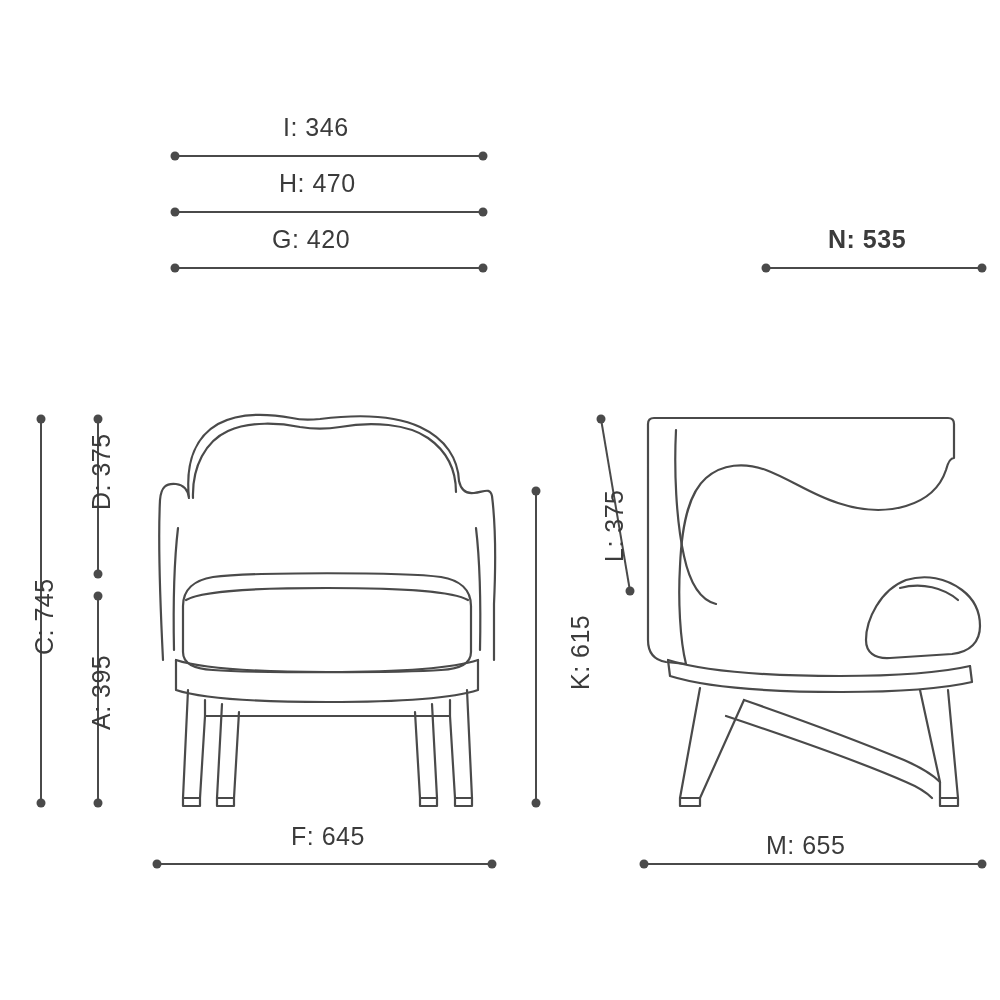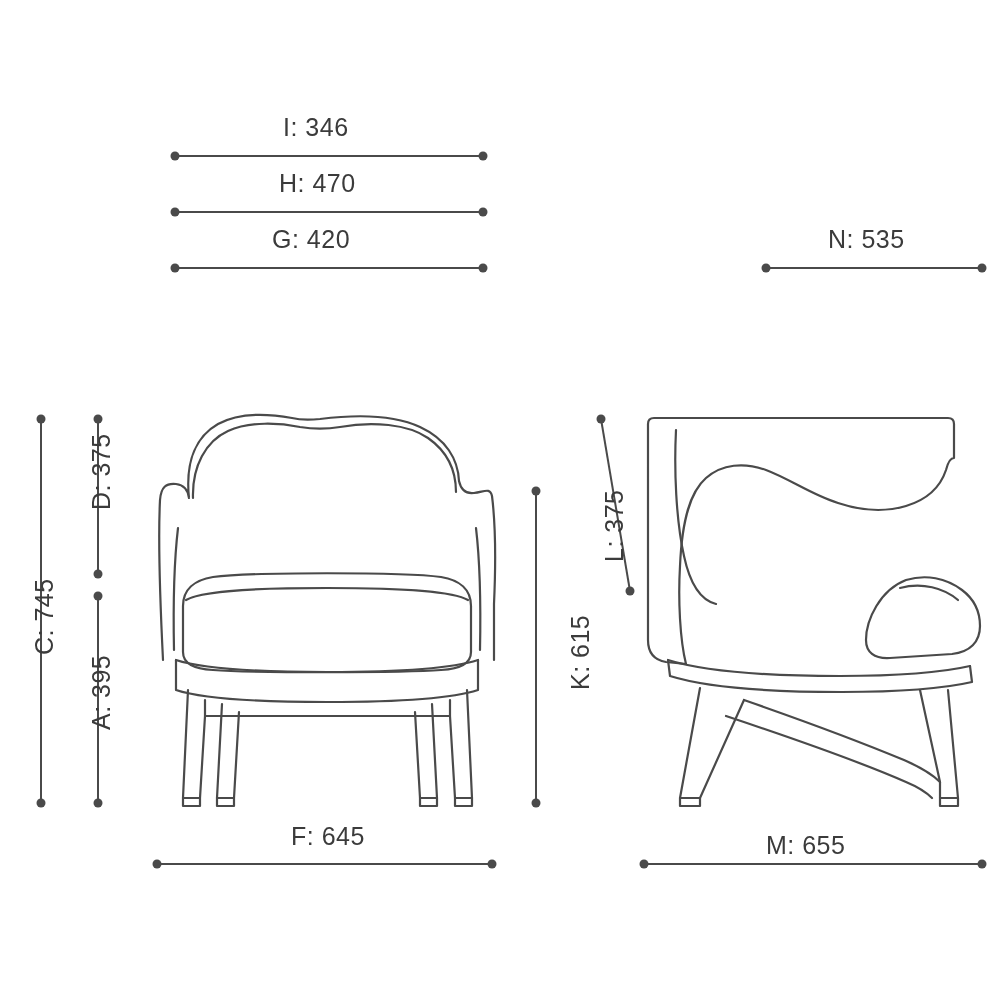--- a/index.html
+++ b/index.html
@@ -239,21 +239,21 @@
       <path class="furn" d="M940,798 L940,806 L958,806 L958,798"></path>
     </g>
   </svg>
 
   <div class="dim-label" style="left:283px; top:113px;">I: 346</div>
 
   <div class="dim-label" style="left:255px; top:169px;margin-left:24px;">H: 470</div>
 
   <div class="dim-label" style="left:272px; top:225px;">G: 420</div>
 
-  <div class="dim-label" style="left:828px; top:225px;">N: 535</div>
+  <div class="dim-label" style="left:828px; top:225px;font-weight:bold;">N: 535</div>
 
   <div class="dim-label vert" style="left:30px; top:655px; transform: rotate(-90deg);">C: 745</div>
 
   <div class="dim-label vert" style="left:87px; top:510px; transform: rotate(-90deg);">D: 375</div>
 
   <div class="dim-label vert" style="left:87px; top:730px; transform: rotate(-90deg);">A: 395</div>
 
   <div class="dim-label vert" style="left:566px; top:690px; transform: rotate(-90deg);">K: 615</div>
 
   <div class="dim-label vert" style="left:600px; top:562px; transform: rotate(-90deg);">L: 375</div>

